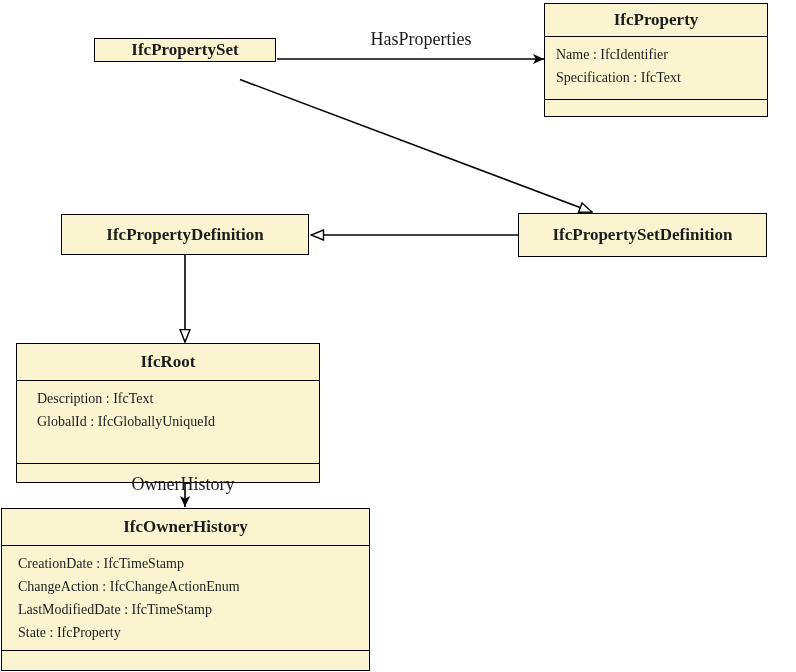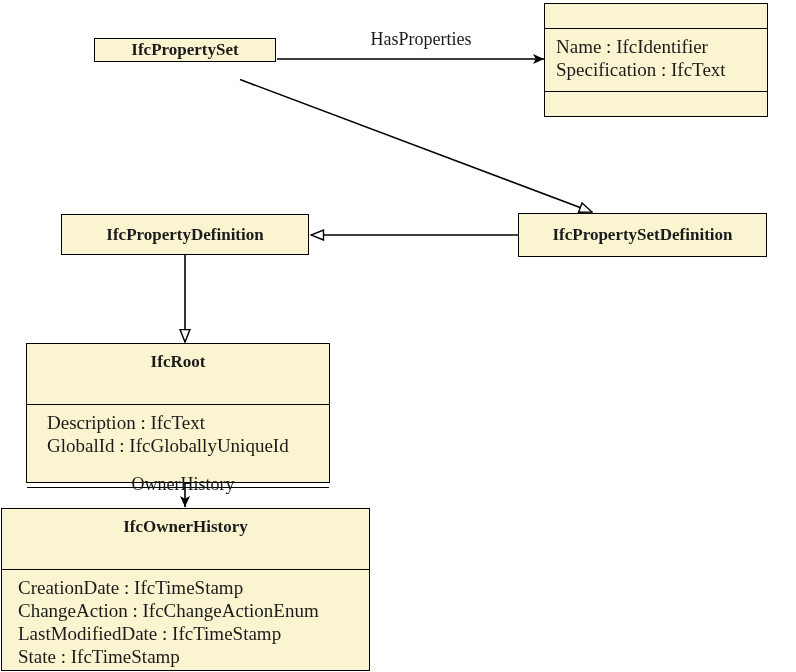--- a/index.html
+++ b/index.html
@@ -38,27 +38,26 @@
     font-size: 17px;
     color: var(--text);
     display: flex;
     align-items: center;
     justify-content: center;
     flex: 0 0 auto;
   }
   .uml-class.single .uml-title { flex: 1 1 auto; }
   .uml-attrs {
     border-top: 1.5px solid var(--box-border);
-    font-size: 19px;
+    font-size: 14px;
     color: var(--text);
     padding-top: 6px;
     line-height: 23px;
     flex: 0 0 auto;
     overflow: hidden;
-    margin-top: 24px;
   }
   .uml-ops {
     border-top: 1.5px solid var(--box-border);
     flex: 1 1 auto;
   }
   .edge-label {
     position: absolute;
     font-size: 18px;
     color: var(--text);
     white-space: nowrap;
@@ -67,51 +66,52 @@
 </head>
 <body>
 
 <div class="canvas">
 
   <div class="uml-class single" style="left:94px; top:38px; width:182px; height:24px;">
     <div class="uml-title">IfcPropertySet</div>
   </div>
 
   <div class="uml-class" style="left:544px; top:3px; width:224px; height:114px;">
+    <div class="uml-title" style="height:32px;">IfcProperty</div>
     <div class="uml-attrs" style="height:63px; padding-left:11px;">
       <div>Name : IfcIdentifier</div>
       <div>Specification : IfcText</div>
     </div>
     <div class="uml-ops"></div>
   </div>
 
   <div class="uml-class single" style="left:61px; top:214px; width:248px; height:41px;">
     <div class="uml-title">IfcPropertyDefinition</div>
   </div>
 
   <div class="uml-class single" style="left:518px; top:213px; width:249px; height:44px;">
     <div class="uml-title">IfcPropertySetDefinition</div>
   </div>
 
-  <div class="uml-class" style="left:26px; top:343px; width:304px; height:140px;">
+  <div class="uml-class" style="left:16px; top:343px; width:304px; height:140px;">
     <div class="uml-title" style="height:36px;">IfcRoot</div>
     <div class="uml-attrs" style="height:83px; padding-left:20px;">
       <div>Description : IfcText</div>
       <div>GlobalId : IfcGloballyUniqueId</div>
     </div>
     <div class="uml-ops"></div>
   </div>
 
   <div class="uml-class" style="left:1px; top:508px; width:369px; height:163px;">
     <div class="uml-title" style="height:36px;">IfcOwnerHistory</div>
     <div class="uml-attrs" style="height:105px; padding-left:16px;">
       <div>CreationDate : IfcTimeStamp</div>
       <div>ChangeAction : IfcChangeActionEnum</div>
       <div>LastModifiedDate : IfcTimeStamp</div>
-      <div>State : IfcTimeStamp</div>
+      <div>State : IfcProperty</div>
     </div>
     <div class="uml-ops"></div>
   </div>
 
   <svg class="edges-svg" width="796" height="672" viewBox="0 0 796 672" xmlns="http://www.w3.org/2000/svg">
     <defs>
       <marker id="mArrow" viewBox="0 0 12 10" refX="11" refY="5" markerWidth="12" markerHeight="10" orient="auto" markerUnits="userSpaceOnUse">
         <path d="M0,0 L11,5 L0,10 L2.8,5 Z" fill="#000000"></path>
       </marker>
       <marker id="mInherit" viewBox="0 0 15 12" refX="13.5" refY="6" markerWidth="15" markerHeight="12" orient="auto" markerUnits="userSpaceOnUse">

